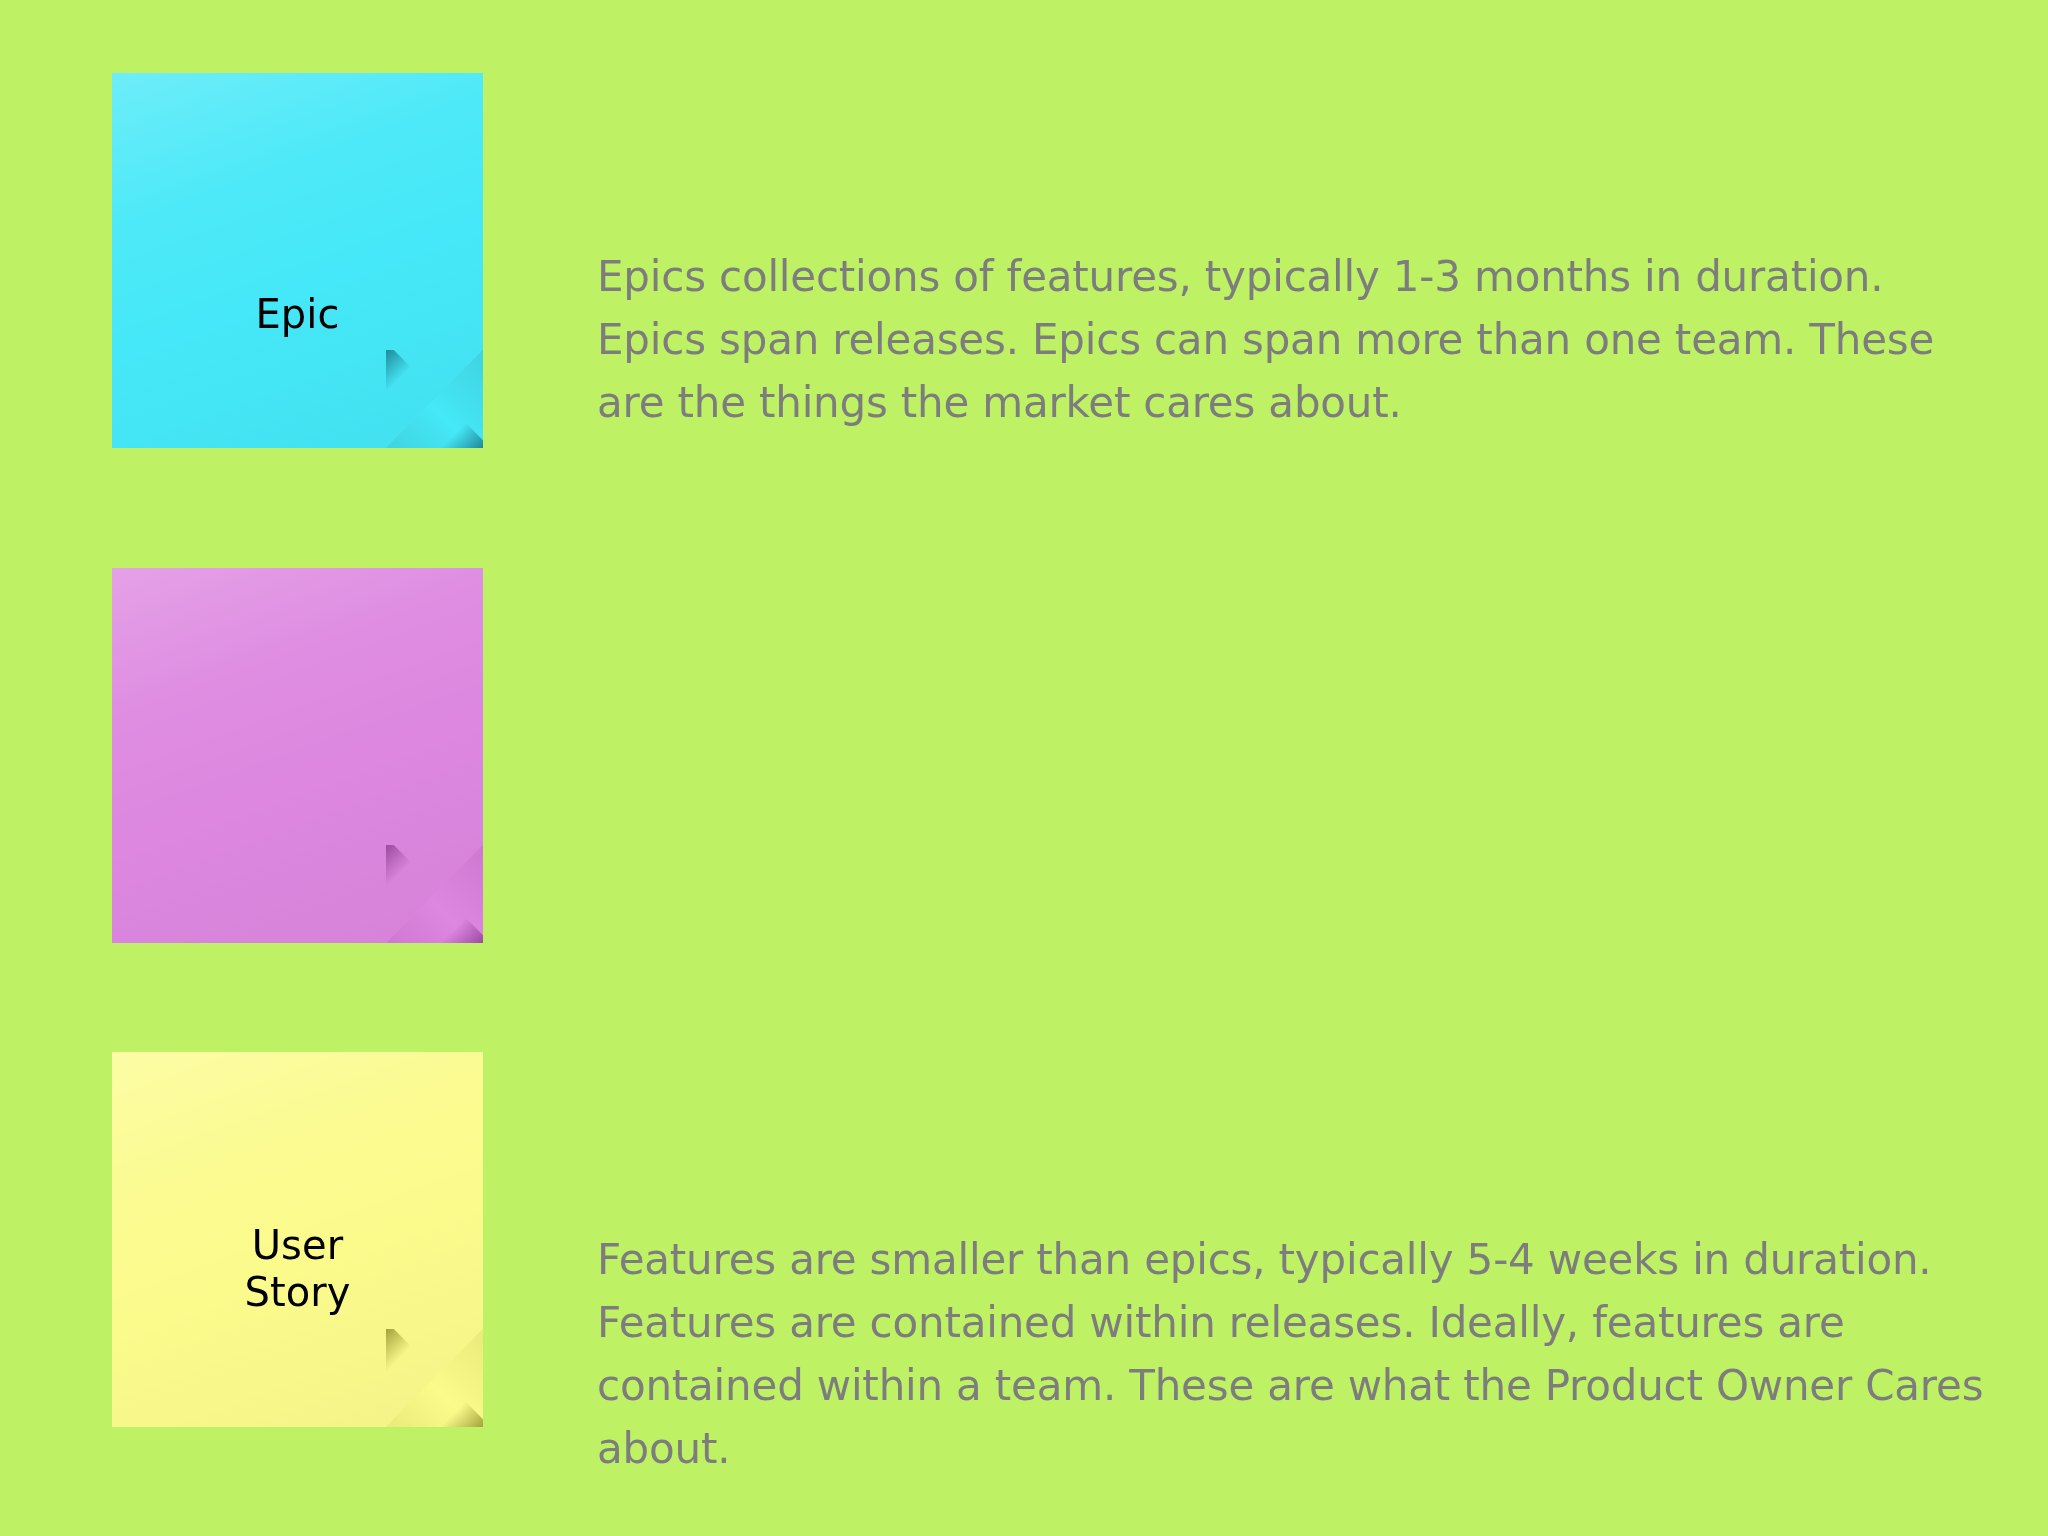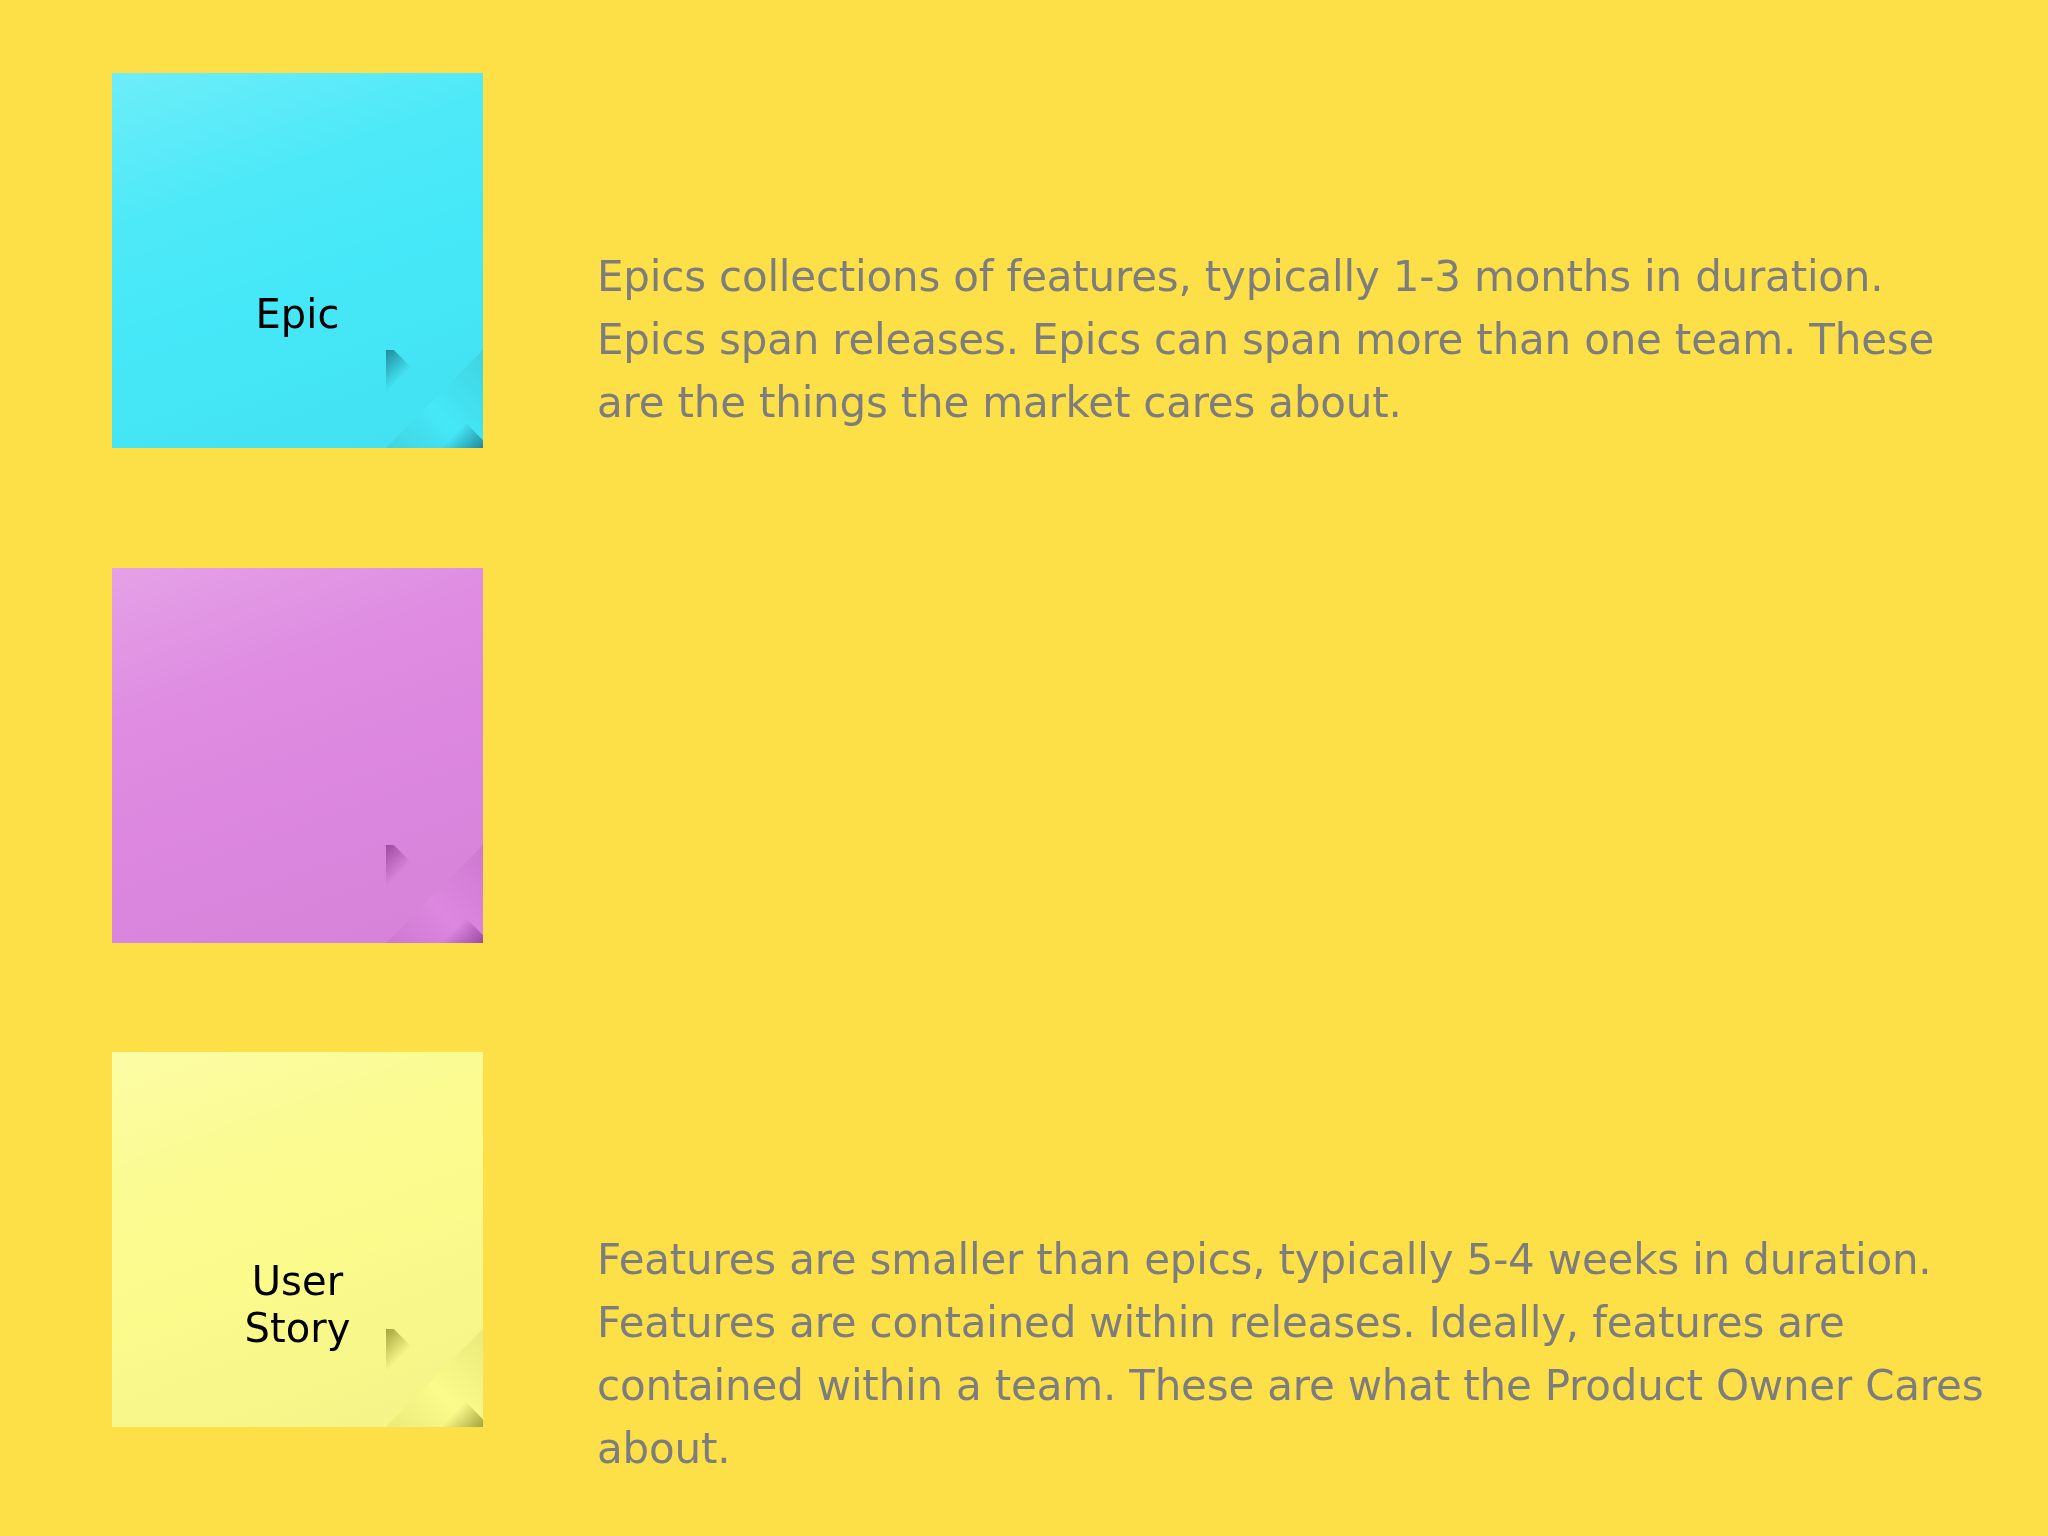--- a/index.html
+++ b/index.html
@@ -11,21 +11,21 @@
     width: 2048px;
     height: 1536px;
     position: relative;
     overflow: hidden;
     font-family: "DejaVu Sans", "Liberation Sans", sans-serif;
   }
 
   .canvas {
     position: absolute;
     inset: 0;
-    background: #fde047;
+    background: #bef264;
   }
 
   
   .row {
     position: absolute;
     left: 0;
     width: 2048px;
   }
   .row-epic    { top: 73px; }
   .row-feature { top: 568px; }
@@ -103,21 +103,21 @@
     left: 0;
     width: 100%;
     text-align: center;
     color: #000000;
     font-size: 40px;
     line-height: 1.18;
     letter-spacing: 0.1px;
     white-space: pre-line;
   }
   .note-label.one-line  { top: 218px; }
-  .note-label.two-line  { top: 1155px; margin-top: 36px; }
+  .note-label.two-line  { top: 1155px; }
 
   
   .para {
     position: absolute;
     left: 597px;
     width: 1400px;
     color: #7d7d7d;
     font-size: 42px;
     line-height: 63px;
     font-family: "DejaVu Sans", "Liberation Sans", sans-serif;

